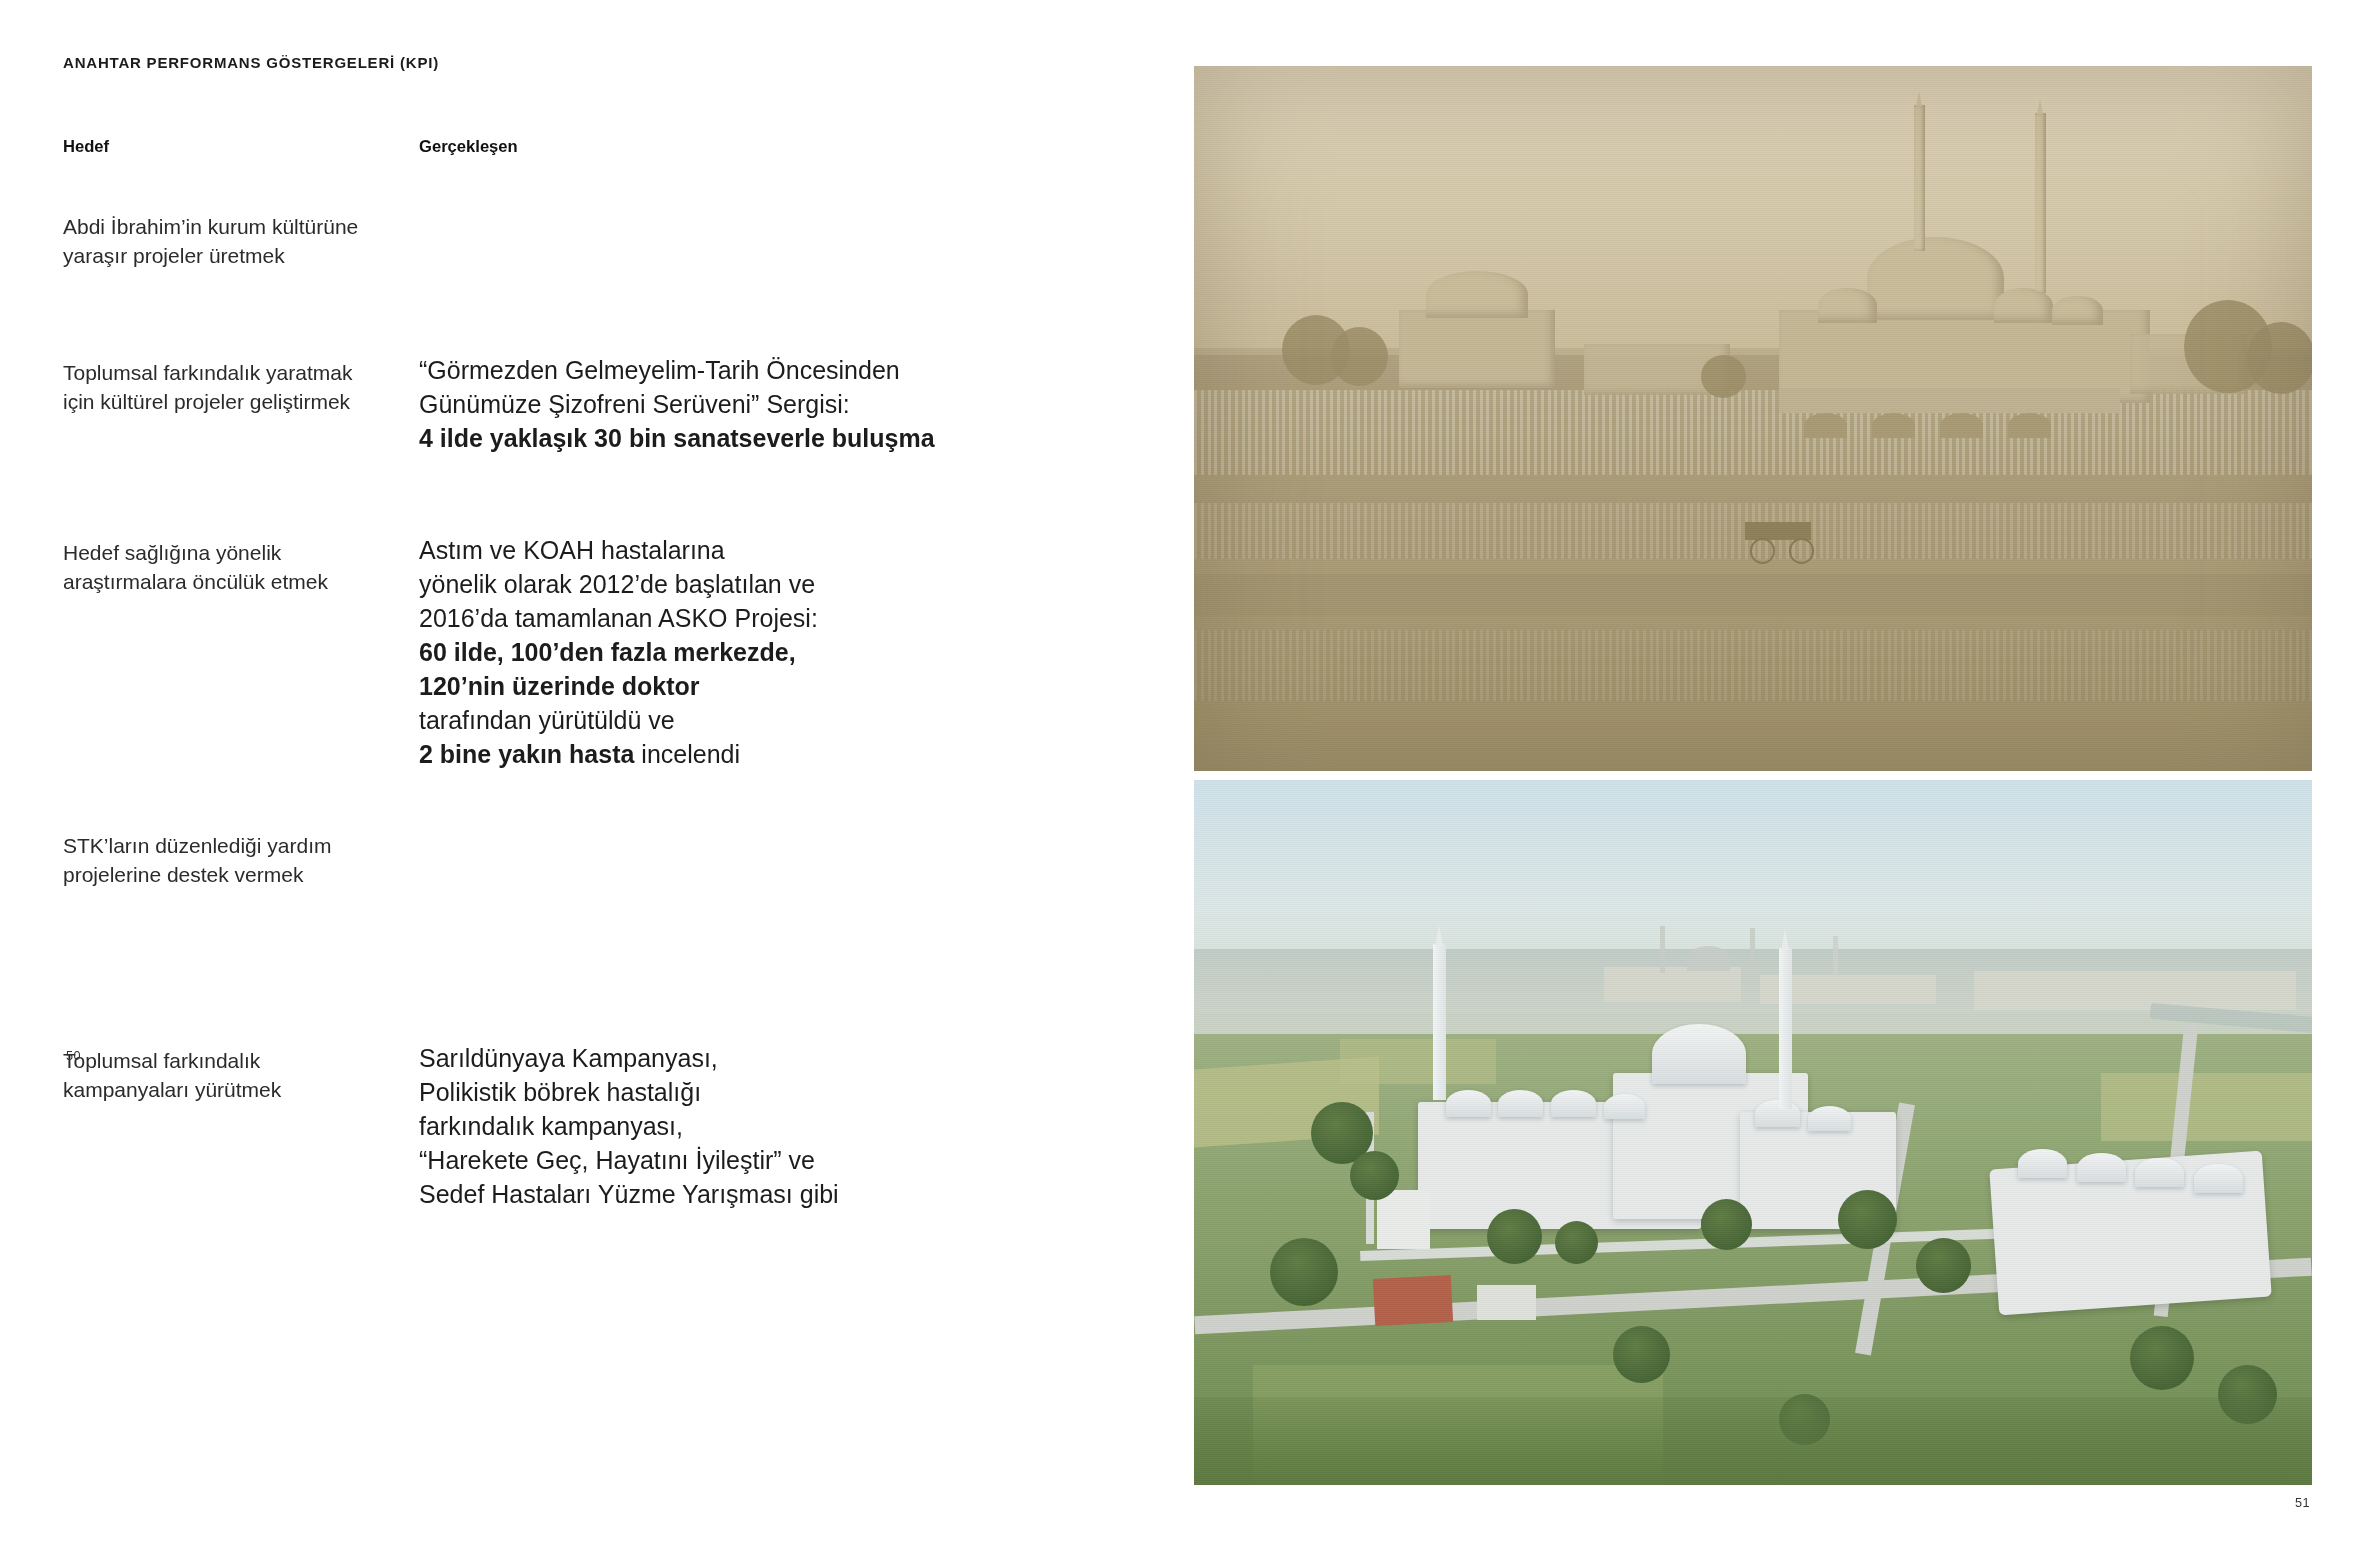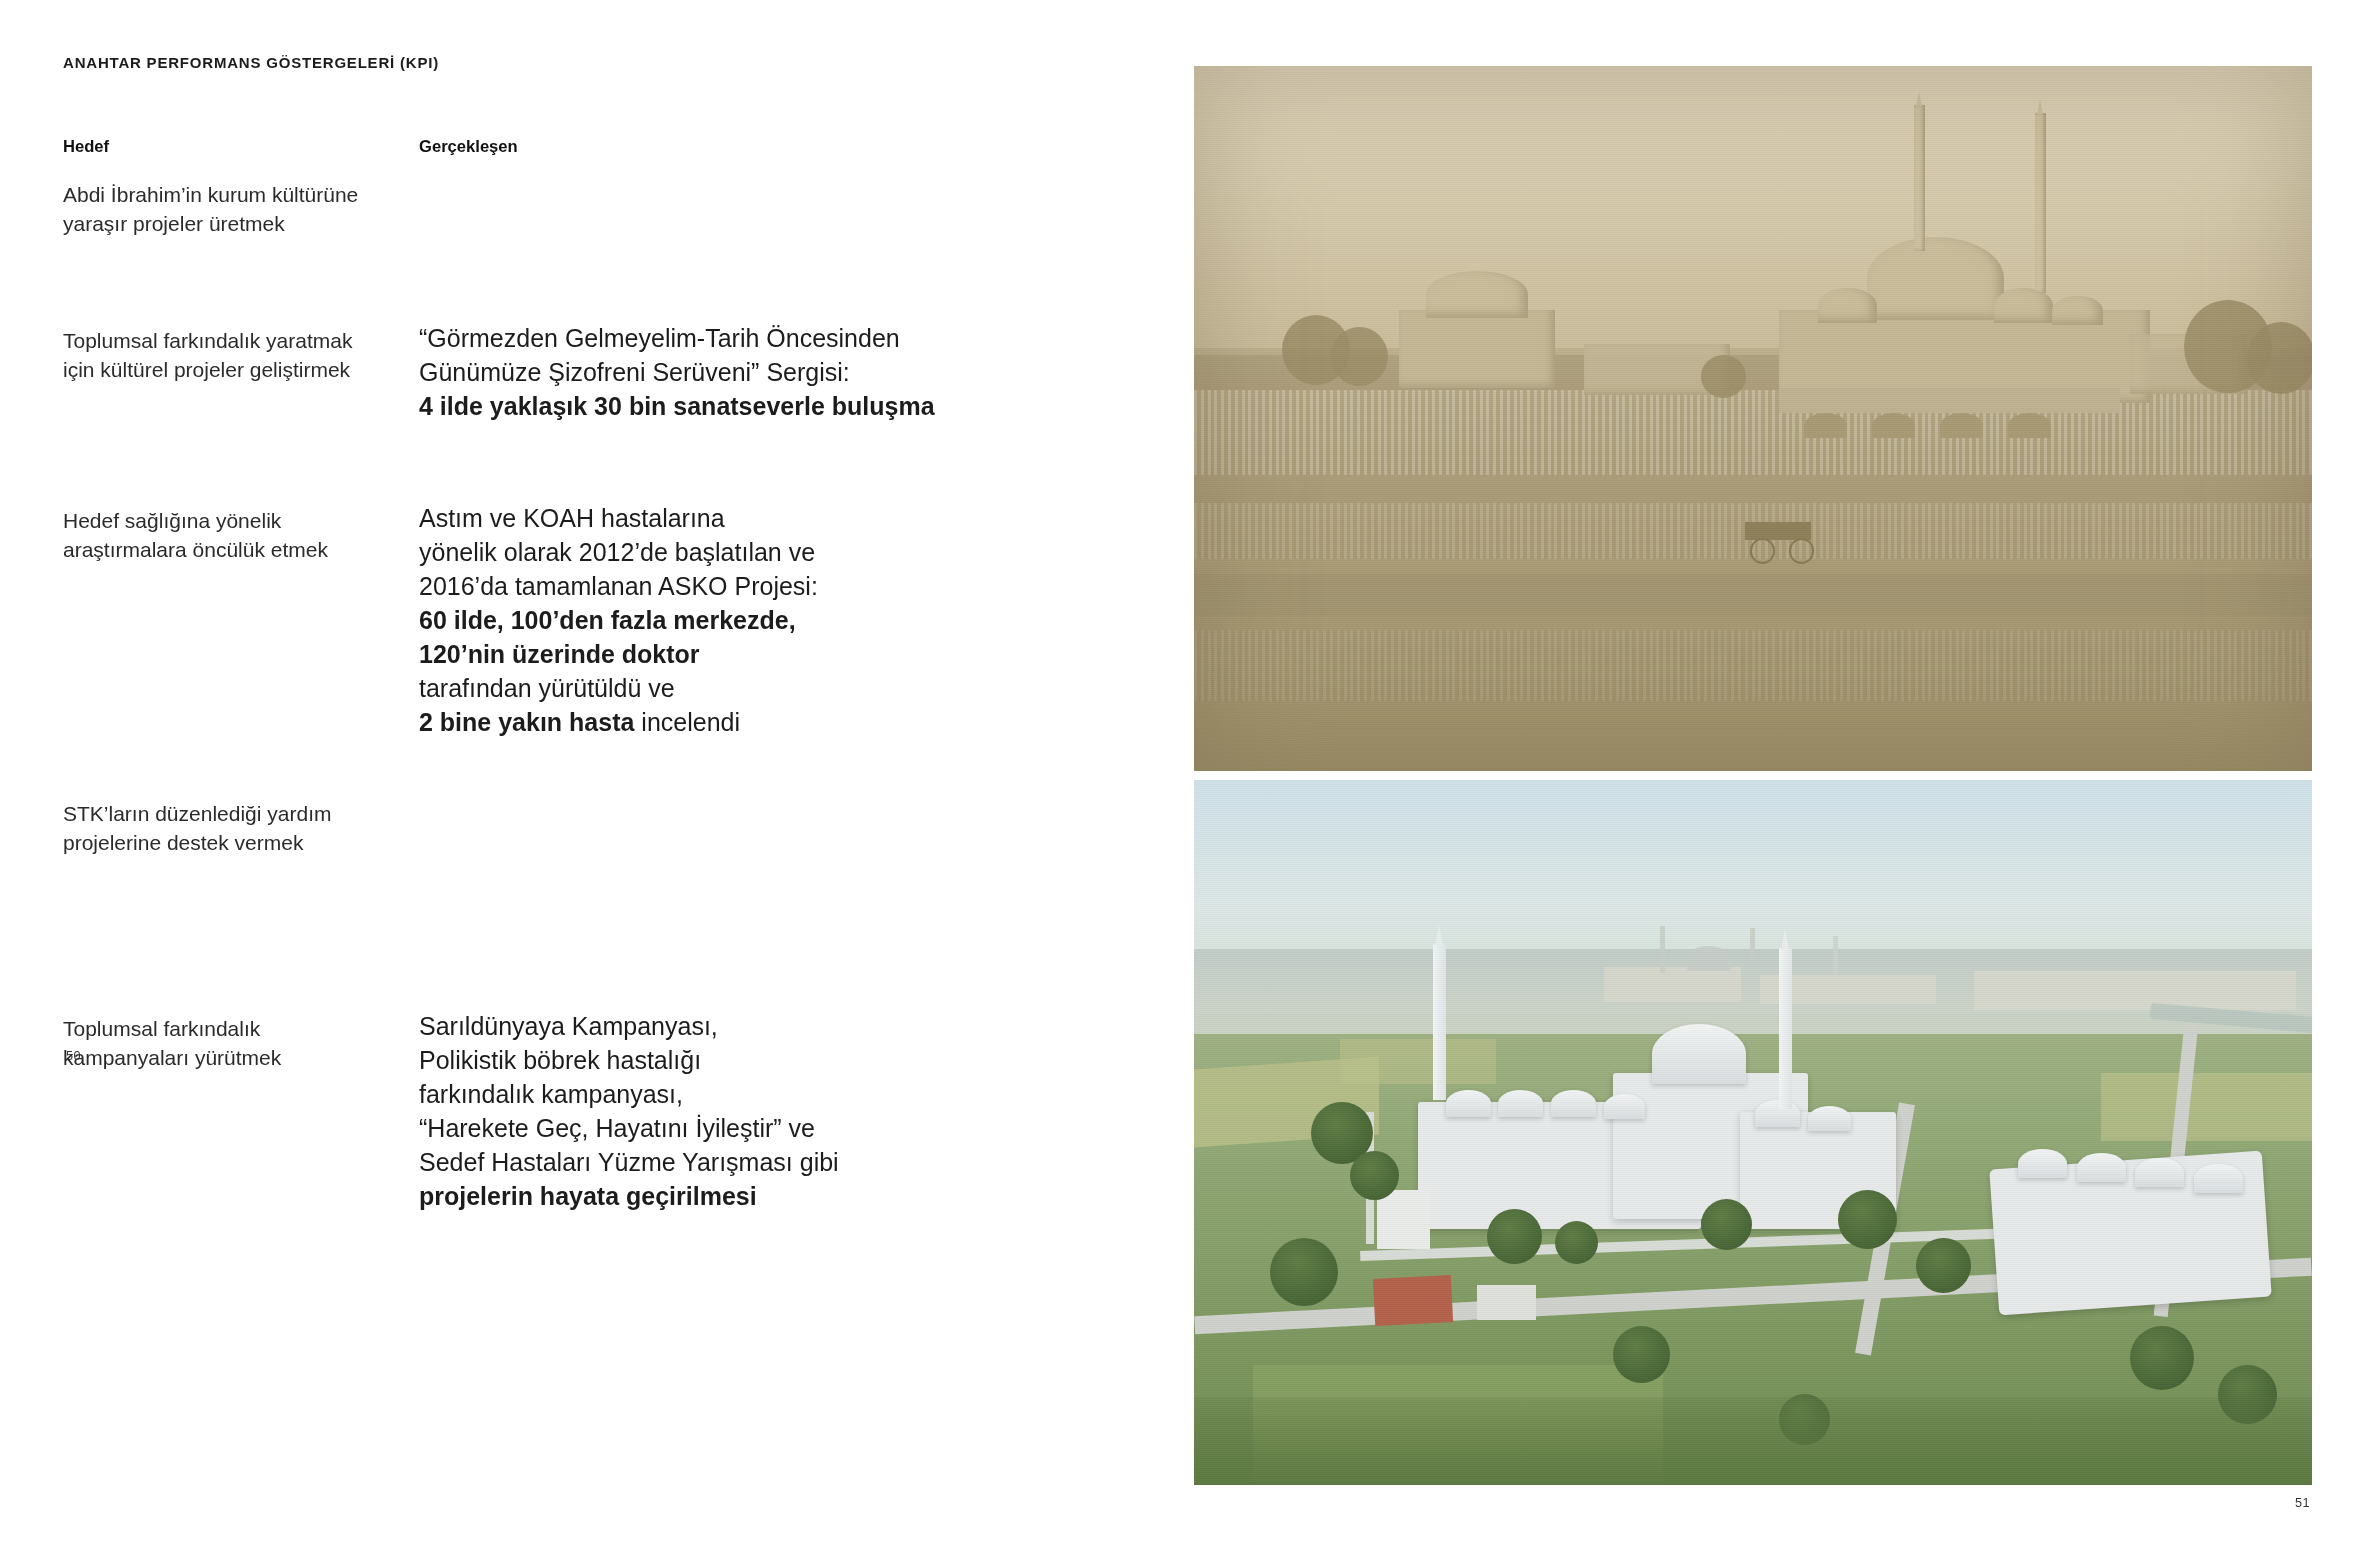--- a/index.html
+++ b/index.html
@@ -275,21 +275,21 @@
 
     <div class="kpi-header">ANAHTAR PERFORMANS GÖSTERGELERİ (KPI)</div>
 
     <div class="col-heads">
       <div class="col-head c1">Hedef</div>
       <div class="col-head c2">Gerçekleşen</div>
     </div>
 
     <div class="rows">
 
-      <div class="row" style="height:146px;">
+      <div class="row" style="height:146px;margin-top:32px;">
         <div class="goal" style="top:0;">Abdi İbrahim’in kurum kültürüne yaraşır projeler üretmek</div>
       </div>
 
       <div class="row" style="height:180px;">
         <div class="goal" style="top:0;">Toplumsal farkındalık yaratmak için kültürel projeler geliştirmek</div>
         <div class="result" style="top:-4.9px;">
           <div>“Görmezden Gelmeyelim-Tarih Öncesinden</div>
           <div>Günümüze Şizofreni Serüveni” Sergisi:</div>
           <div style="font-weight:bold;">4 ilde yaklaşık 30 bin sanatseverle buluşma</div>
         </div>
@@ -315,21 +315,20 @@
       </div>
 
       <div class="row" style="height:254px;text-decoration:underline;">
         <div class="goal" style="top:0;">Toplumsal farkındalık kampanyaları yürütmek</div>
         <div class="result" style="top:-4.9px;">
           <div>Sarıldünyaya Kampanyası,</div>
           <div>Polikistik böbrek hastalığı</div>
           <div>farkındalık kampanyası,</div>
           <div>“Harekete Geç, Hayatını İyileştir” ve</div>
           <div>Sedef Hastaları Yüzme Yarışması gibi</div>
-          <div style="font-weight:bold;">projelerin hayata geçirilmesi</div>
         </div>
       </div>
 
     </div>
 
     <div class="folio left">50</div>
   </div>
 
   <div class="page-right">
 

